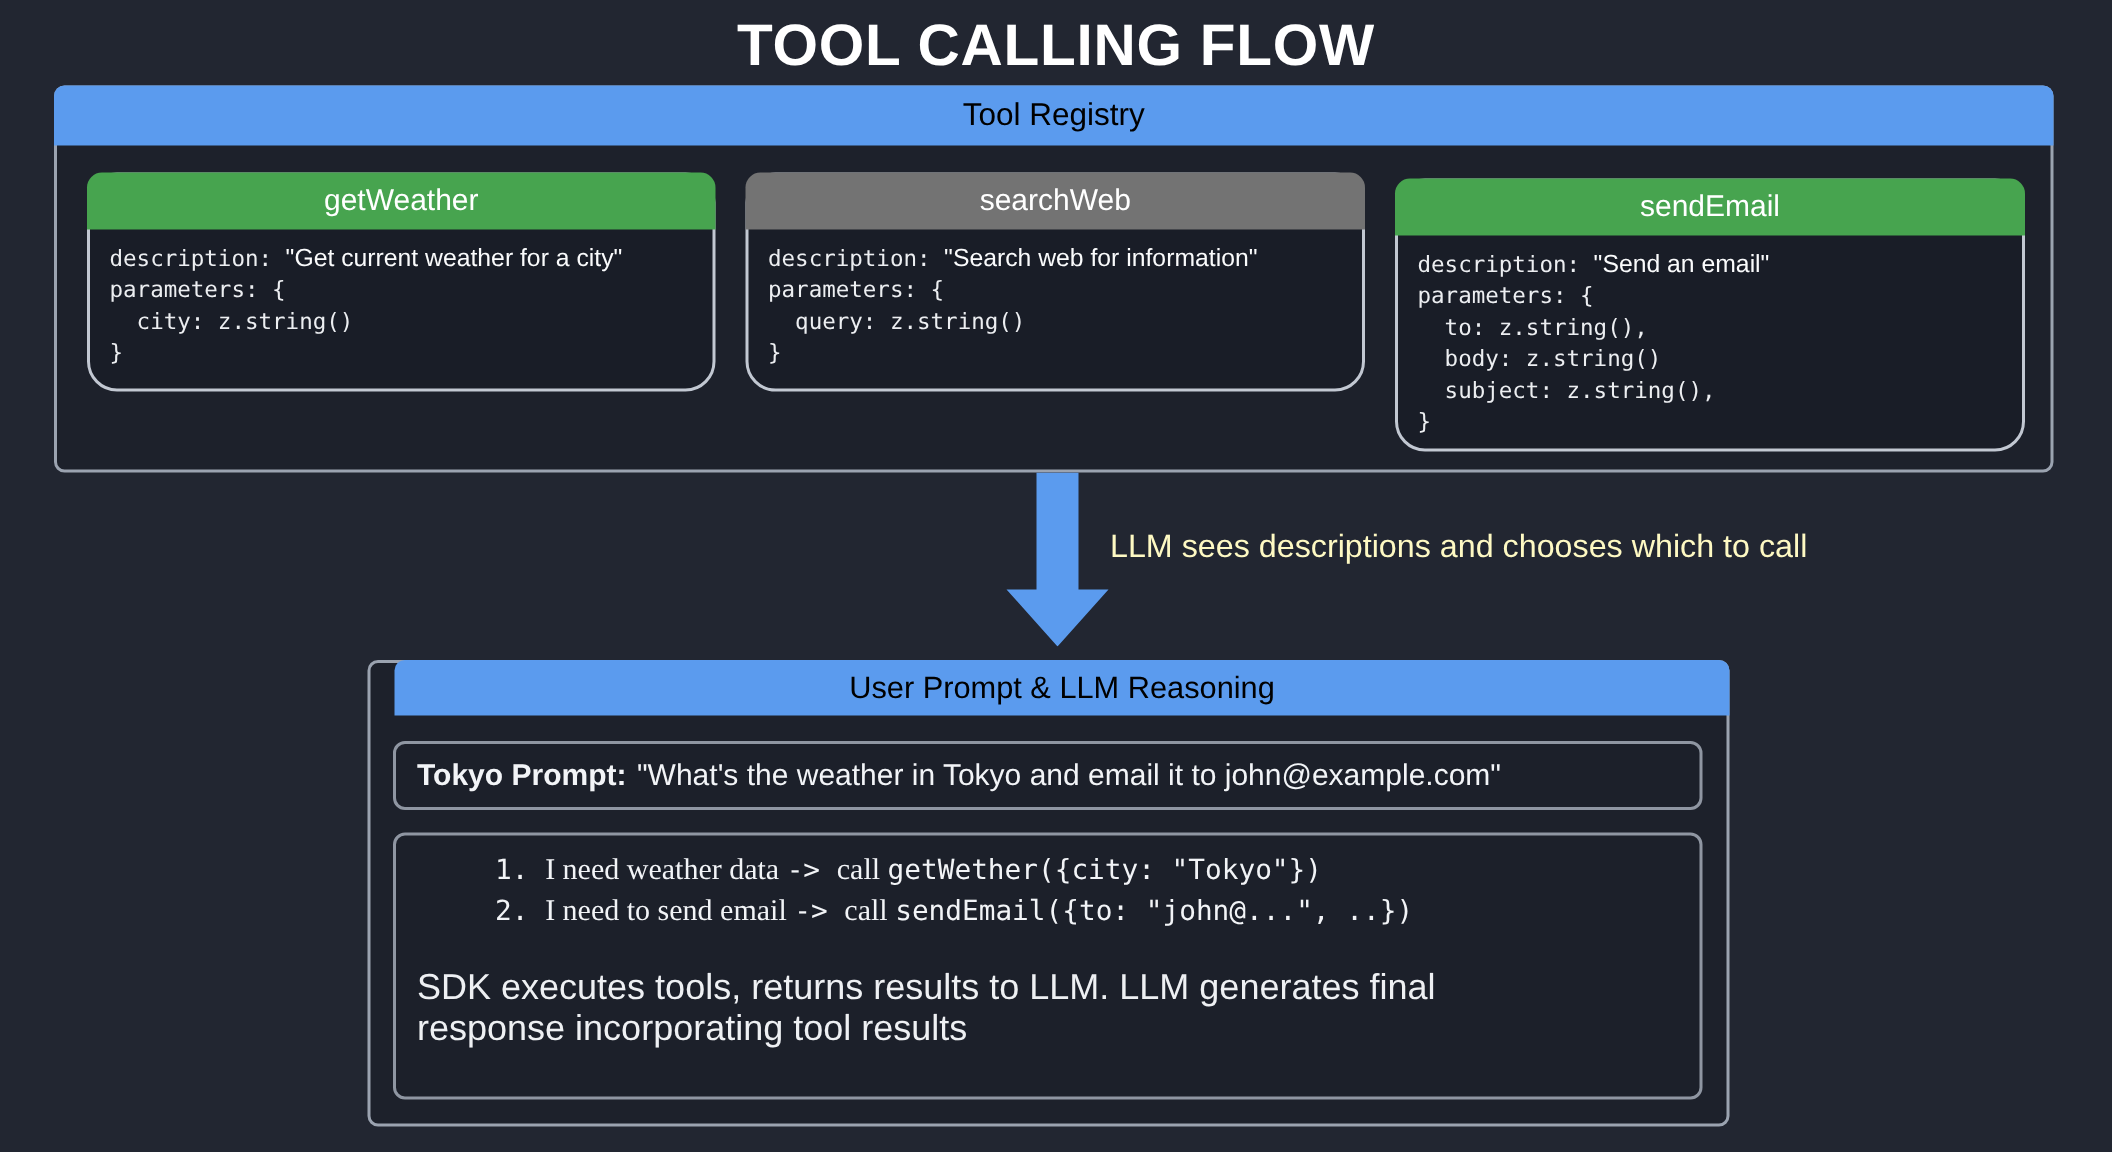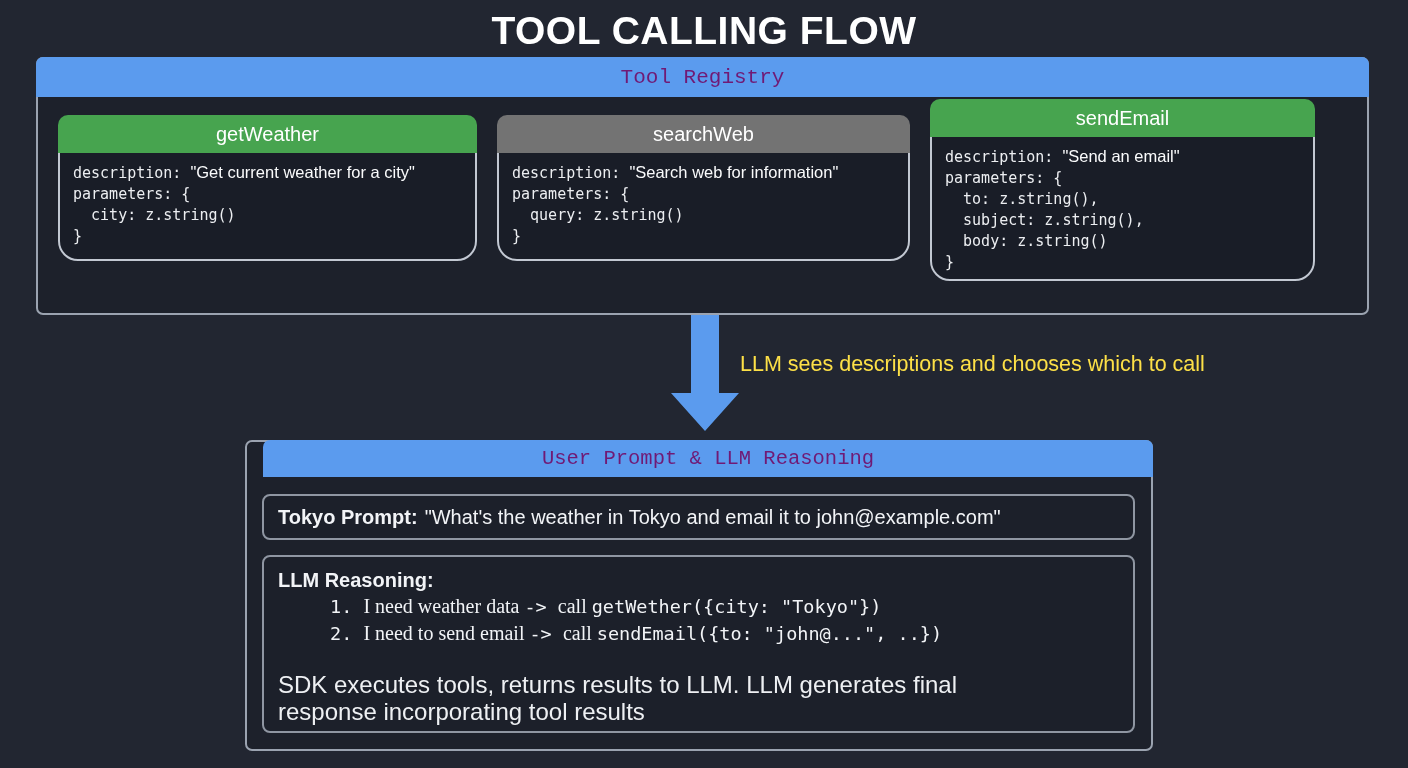--- a/index.html
+++ b/index.html
@@ -31,22 +31,21 @@
   }
   .panel-header {
     height: 40px;
     margin: -2px -2px 10px -2px;
     border-radius: 7px 7px 0 0;
     background: #5b9bee;
     display: flex;
     align-items: center;
     justify-content: center;
     font-size: 21px;
-    color: #701a75;
-    font-family: Liberation Mono, monospace;
+    color: #000000;
   }
   .registry { left: 36px; top: 57px; width: 1333px; height: 258px; }
   .section  { left: 245px; top: 440px; width: 908px; height: 311px; padding-left: 18px; }
   .section .panel-header { height: 37px; font-size: 20.5px; }
   
   .card {
     position: absolute;
     border: 2px solid #c2c8d2;
     border-radius: 20px;
     background: #191d27;
@@ -73,21 +72,21 @@
   .card-body .code-line { white-space: pre; }
   .card-body .sans { font-family: "Liberation Sans", sans-serif; font-size: 16.5px; color: #fafbfc; }
   .mono { font-family: "DejaVu Sans Mono", monospace; }
   .sans { font-family: Liberation Serif, serif; }
   
   .flow-arrow { position: absolute; left: 664px; top: 315px; }
   .arrow-caption {
     position: absolute;
     left: 740px; top: 352px;
     font-size: 21.5px;
-    color: #fde047;
+    color: #fef9c3;
   }
   
   .inner-box {
     position: absolute;
     border: 2px solid #8f96a2;
     border-radius: 8px;
     background: #1c202a;
   }
   .prompt-box {
     left: 15px; top: 52px;
@@ -143,47 +142,46 @@
     <div class="card" style="left:459px; top:56px; width:413px; height:146px;">
       <div class="card-header hdr-blue">searchWeb</div>
       <div class="card-body">
           <div class="code-line"><span class="mono">description: </span><span class="sans">"Search web for information"</span></div>
           <div class="code-line"><span class="mono">parameters: {</span></div>
           <div class="code-line"><span class="mono">  query: z.string()</span></div>
           <div class="code-line"><span class="mono">}</span></div>
         </div>
     </div>
 
-    <div class="card" style="left:892px; top:40px; width:385px; height:182px;">
+    <div class="card" style="left:892px; top:60px; width:420px; height:182px;">
       <div class="card-header hdr-green">sendEmail</div>
       <div class="card-body">
           <div class="code-line"><span class="mono">description: </span><span class="sans">"Send an email"</span></div>
           <div class="code-line"><span class="mono">parameters: {</span></div>
           <div class="code-line"><span class="mono">  to: z.string(),</span></div>
+          <div class="code-line"><span class="mono">  body: z.string()</span></div>
           <div class="code-line"><span class="mono">  subject: z.string(),</span></div>
-          <div class="code-line"><span class="mono">  body: z.string()</span></div>
           <div class="code-line"><span class="mono">}</span></div>
         </div>
     </div>
   </div>
 
   <svg class="flow-arrow" width="82" height="116" viewBox="0 0 82 116">
     <polygon points="27,0 55,0 55,78 75,78 41,116 7,78 27,78" fill="#5b9bee"></polygon>
   </svg>
   <div class="arrow-caption">LLM sees descriptions and chooses which to call</div>
 
   <div class="panel section">
     <div class="panel-header">User Prompt &amp; LLM Reasoning</div>
 
     <div class="inner-box prompt-box">
       <span class="prompt-label">Tokyo Prompt:</span>
       <span>"What's the weather in Tokyo and email it to john@example.com"</span>
     </div>
 
     <div class="inner-box reason-box">
-      <div class="reason-title">LLM Reasoning:</div>
       <div class="step"><span class="mono">1. </span><span class="sans">I need weather data </span><span class="mono">-&gt; </span><span class="sans">call </span><span class="mono">getWether({city: "Tokyo"})</span></div>
       <div class="step"><span class="mono">2. </span><span class="sans">I need to send email </span><span class="mono">-&gt; </span><span class="sans">call </span><span class="mono">sendEmail({to: "john@...", ..})</span></div>
       <div class="reason-footer">SDK executes tools, returns results to LLM. LLM generates final response incorporating tool results</div>
     </div>
   </div>
 
 </div>
 
 </body></html>

